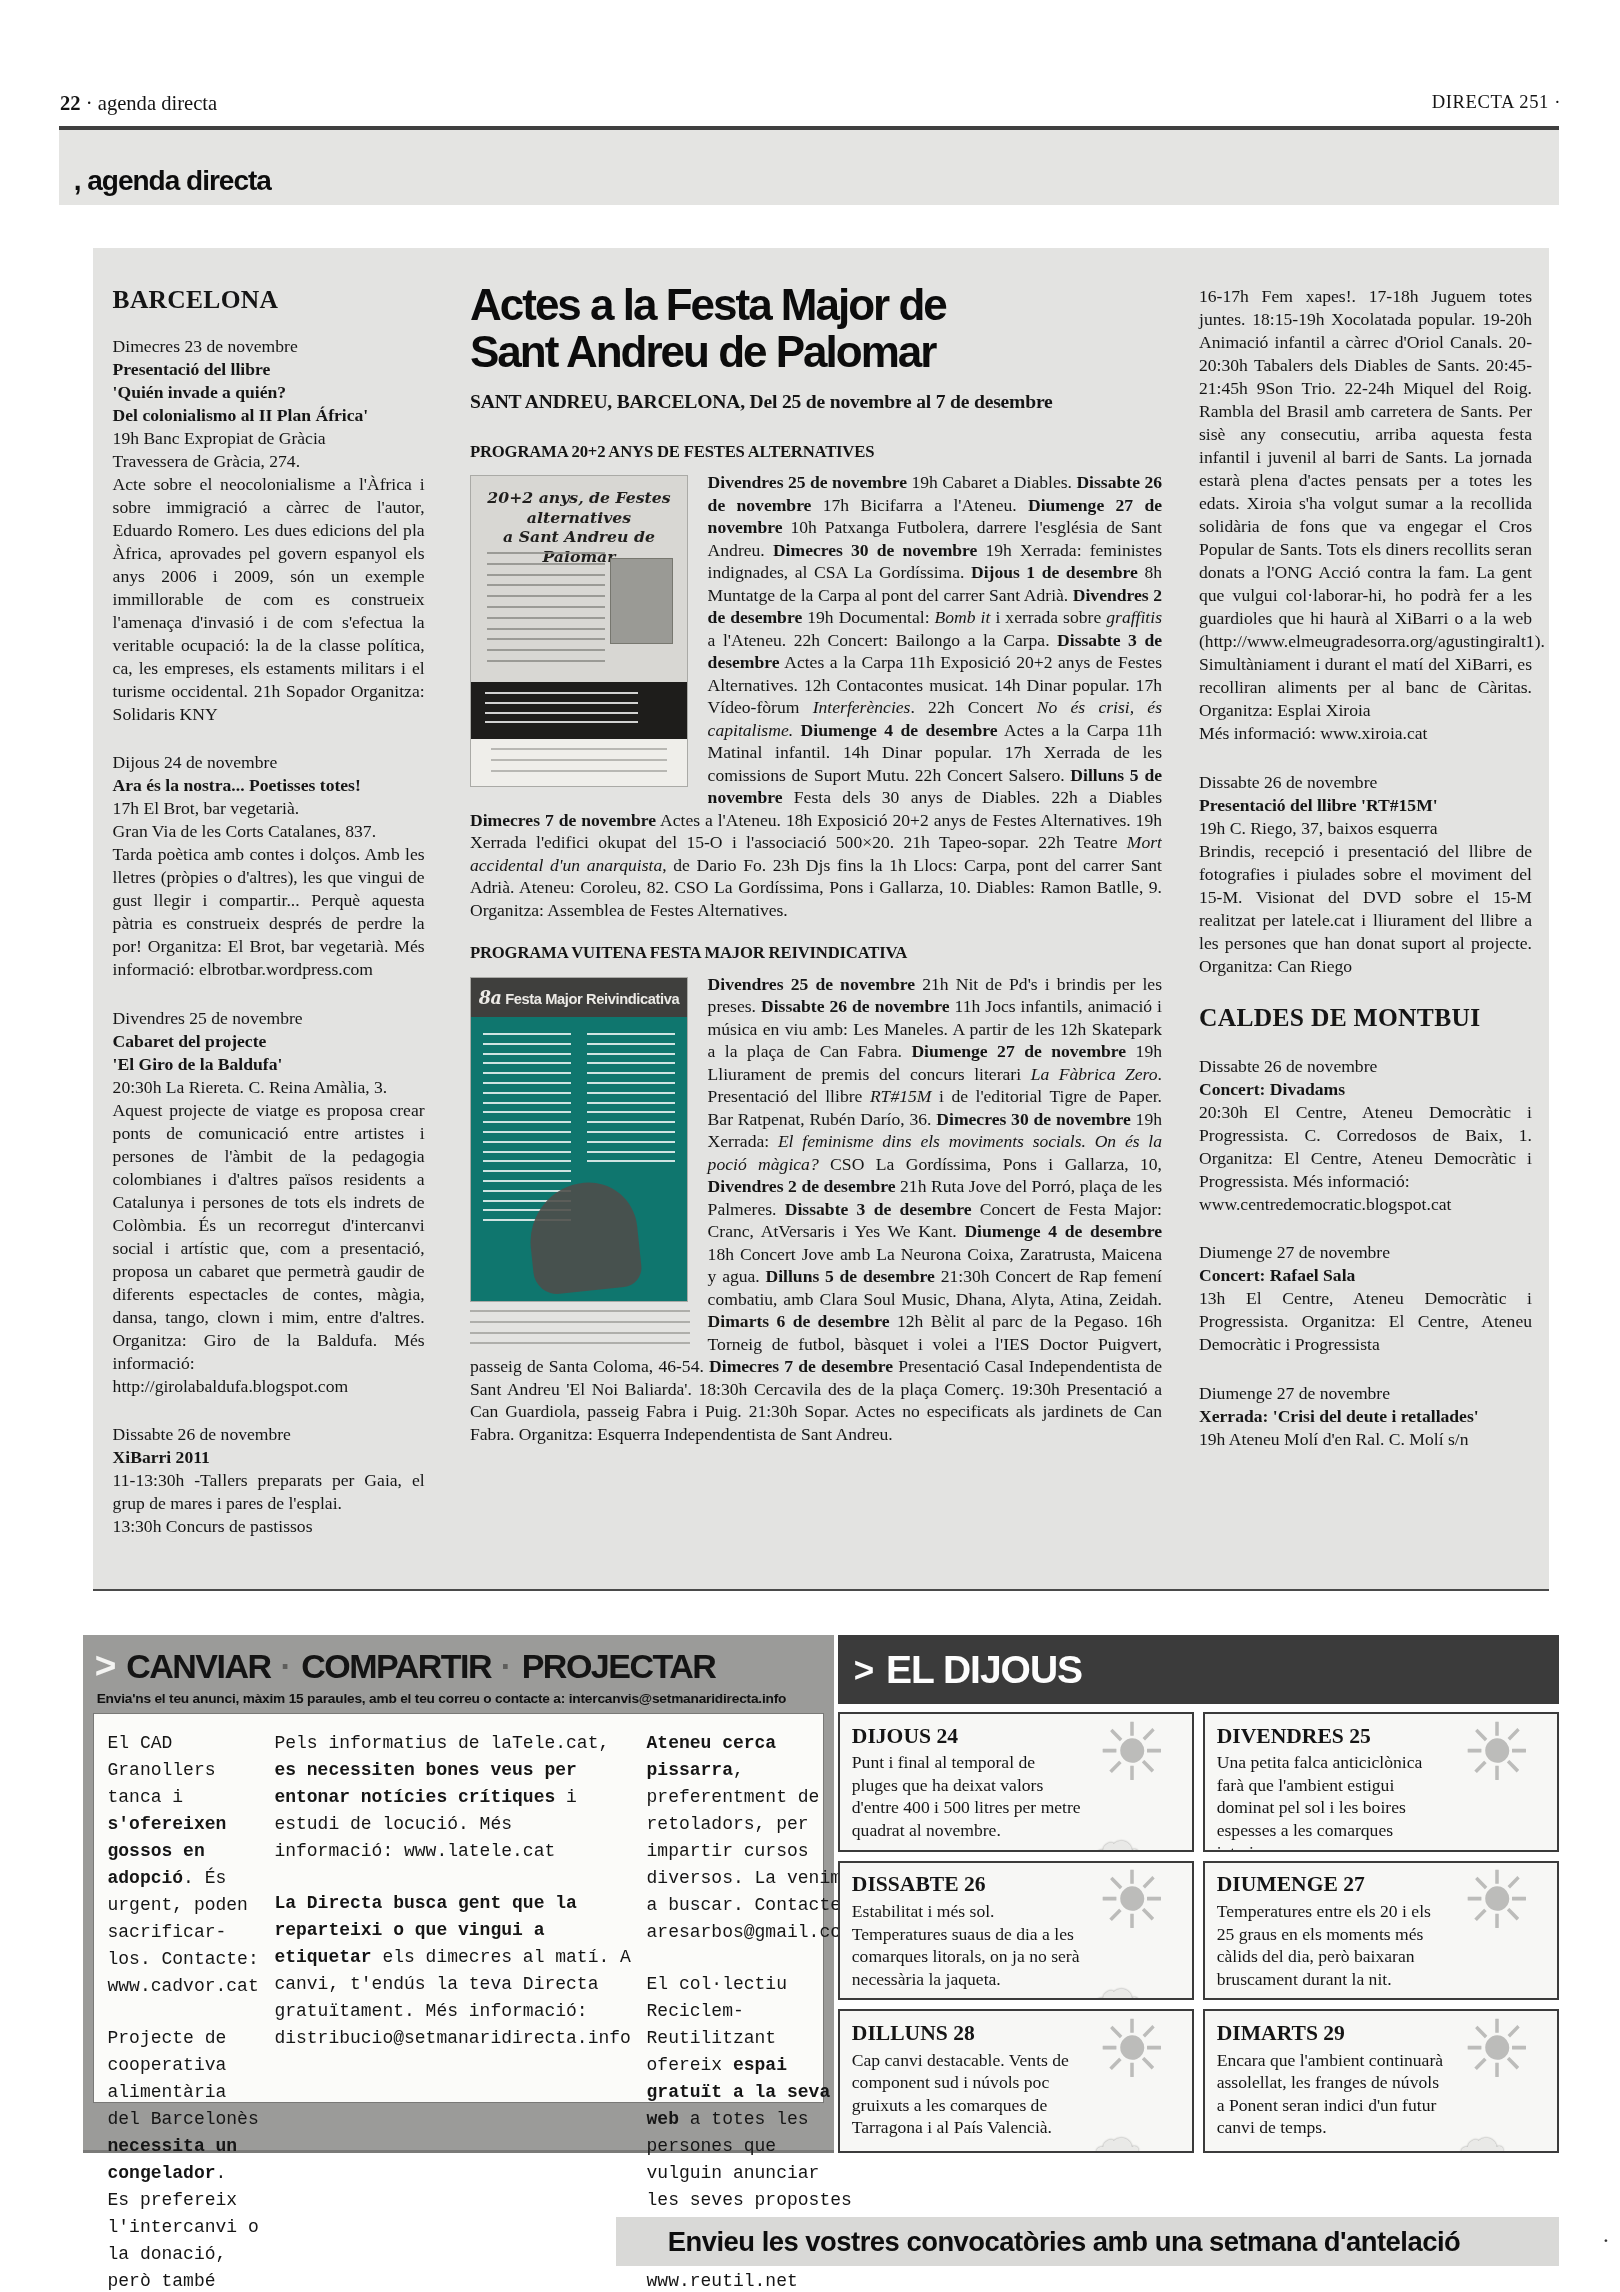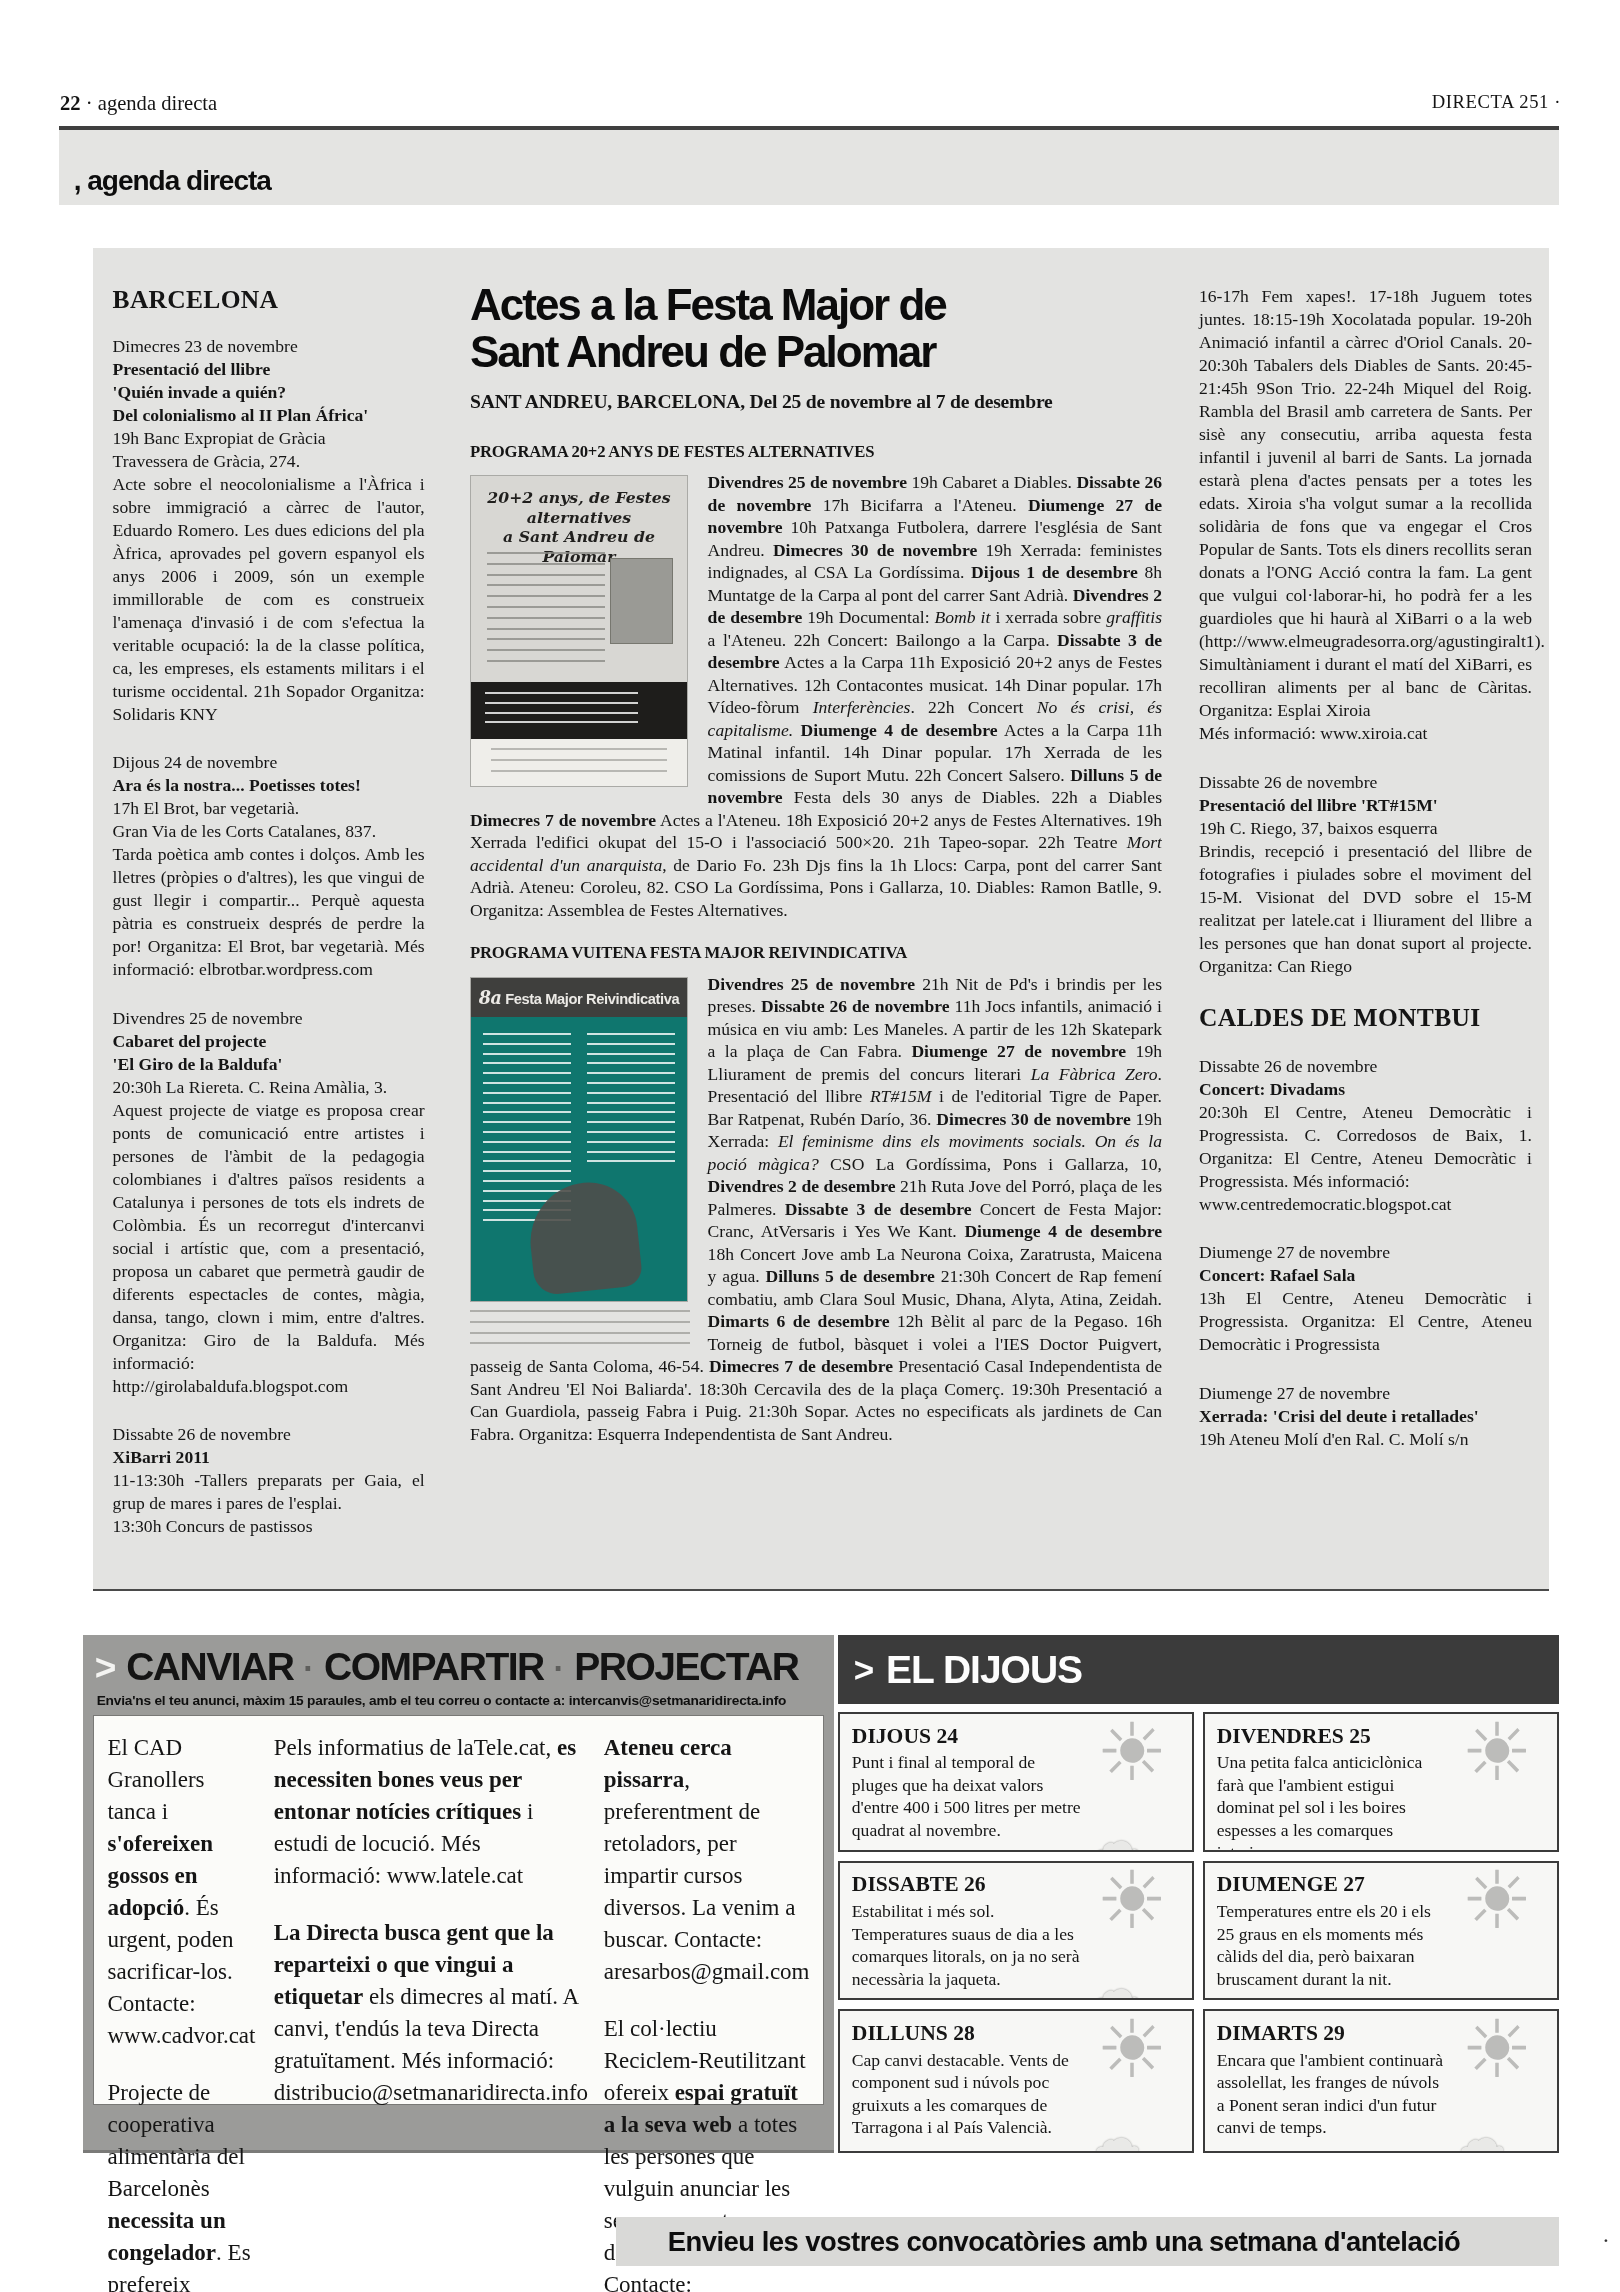--- a/index.html
+++ b/index.html
@@ -78,29 +78,29 @@
   .p2-fig { position:absolute; bottom:9.8px; left:59px; width:108px; height:108px;
             background:#4e4e4a; border-radius:55% 45% 18% 22%; transform:rotate(-6deg); opacity:.9; }
   .p2-cap { margin-top:7.8px; height:39px; opacity:.6; }
 
   
   .classifieds { position:absolute; left:83px; top:1635px; width:751px; height:518px;
                  background:#9b9b99; border-bottom:3.9px solid #7a7a78; }
   .cl-titlerow { padding:9.8px 13.7px 0 11.8px; display:flex; align-items:baseline; }
   .cl-arrow { color:#f4f4f2; font-family:"Liberation Sans",sans-serif; font-weight:700;
               font-size:37px; margin-right:9.8px; }
-  .cl-word { font-family:"Liberation Sans",sans-serif; font-weight:700; font-size:39px;
+  .cl-word { font-family:"Liberation Sans",sans-serif; font-weight:700; font-size:34px;
              letter-spacing:-1.5px; color:#141414; }
   .cl-dot { color:#5e5e5c; font-size:33px; margin:0 9.8px; font-family:"Liberation Sans",sans-serif; font-weight:700; }
   .cl-sub { font-family:"Liberation Sans",sans-serif; font-weight:700; font-size:13.7px;
             letter-spacing:-0.2px; color:#0f0f0f; padding:3.9px 0 7.8px 13.7px; }
   .cl-panel { background:#fbfbf9; border:1px solid #787876; margin:0 9.8px; height:390px;
               display:flex; gap:15.7px; padding:15.7px 13.7px; }
   .cl-colm { flex:1; }
-  .ad { font-size:23px; line-height:32px; margin-bottom:24.5px; }
+  .ad { font-size:18px; line-height:27px; margin-bottom:24.5px;font-family:Liberation Mono, monospace; }
 
   
   .weather { position:absolute; left:838px; top:1635px; width:721px; height:518px; }
   .wt-head { height:69px; background:#3b3b3b; color:#fff; display:flex; align-items:center;
              padding-left:15.7px; }
   .wt-arrow { font-family:"Liberation Sans",sans-serif; font-weight:700; font-size:35px;
               color:#fdfdfd; margin-right:11.8px; }
   .wt-title { font-family:"Liberation Sans",sans-serif; font-weight:700; font-size:39px;
               letter-spacing:-1px; color:#fdfdfd; }
   .wt-grid { margin-top:7.8px; height:441px; display:grid;

